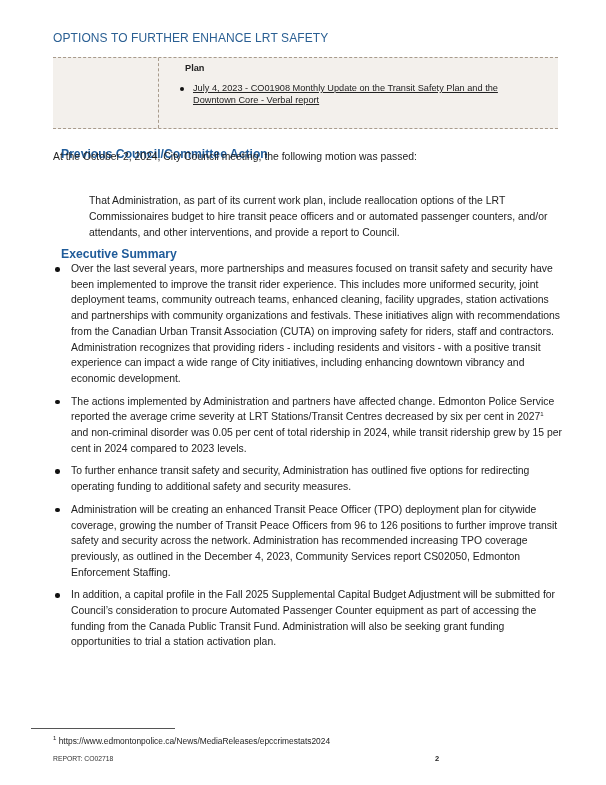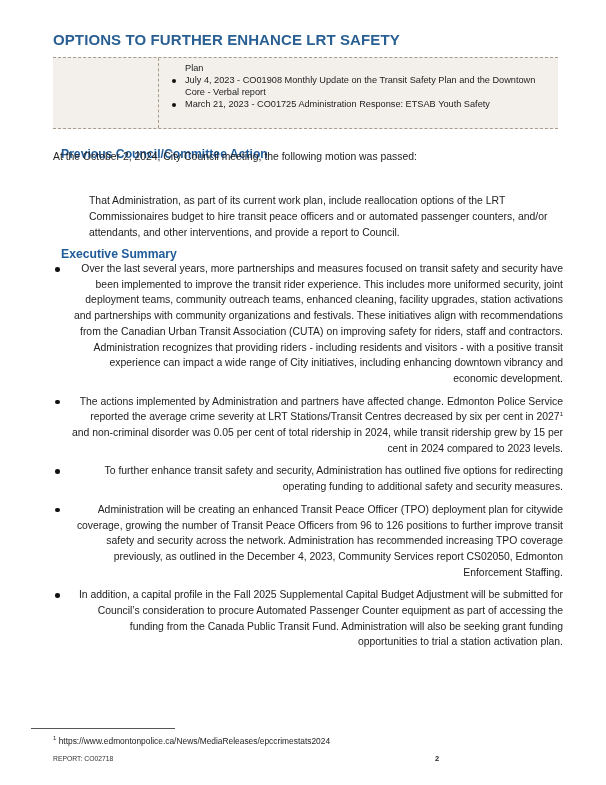--- a/index.html
+++ b/index.html
@@ -12,22 +12,22 @@
       height: 785px;
       position: relative;
       overflow: hidden;
       font-family: "Liberation Sans", "DejaVu Sans", sans-serif;
       color: #222222;
     }
     .page-header {
       position: absolute;
       left: 53px;
       top: 31px;
-      font-size: 15px;
-      font-weight: bold;
+      font-size: 12px;
+      font-weight: normal;
       color: #2a5f93;
       letter-spacing: 0.1px;
     }
     .related-table {
       position: absolute;
       left: 53px;
       top: 57px;
       width: 505px;
       height: 70px;
       background: #f3f0ec;
@@ -42,25 +42,27 @@
     }
     .related-table .cell-right {
       flex: 1;
       padding: 4px 8px 0 10px;
       font-size: 9.2px;
       line-height: 12px;
       color: #222;
     }
     .related-table .cont {
       padding-left: 16px;
+      font-weight: bold;
     }
     .related-table ul {
-      margin: 0;
+      margin: 8px;
       padding: 0;
       list-style: none;
+      text-decoration: underline;
     }
     .related-table li {
       position: relative;
       padding-left: 16px;
     }
     .related-table li::before {
       content: "";
       position: absolute;
       left: 3px;
       top: 4.5px;
@@ -98,21 +100,20 @@
     .summary {
       position: absolute;
       left: 53px;
       top: 261px;
       width: 510px;
       margin: 0;
       padding: 0;
       list-style: none;
       font-size: 10.4px;
       line-height: 15.7px;
-      text-align: right;
     }
     .summary li {
       position: relative;
       padding-left: 18px;
       margin-bottom: 7px;
     }
     .summary li::before {
       content: "";
       position: absolute;
       left: 2px;
@@ -162,21 +163,20 @@
 <body>
 
 <div class="page-header">OPTIONS TO FURTHER ENHANCE LRT SAFETY</div>
 
 <div class="related-table">
   <div class="cell-left"></div>
   <div class="cell-right">
     <div class="cont">Plan</div>
     <ul>
       <li>July 4, 2023 - CO01908 Monthly Update on the Transit Safety Plan and the Downtown Core - Verbal report</li>
-      <li>March 21, 2023 - CO01725 Administration Response: ETSAB Youth Safety</li>
     </ul>
   </div>
 </div>
 
 <h2 class="h-prev">Previous Council/Committee Action</h2>
 <div class="intro">At the October 2, 2024, City Council meeting, the following motion was passed:</div>
 <div class="motion">That Administration, as part of its current work plan, include reallocation options of the LRT Commissionaires budget to hire transit peace officers and or automated passenger counters, and/or attendants, and other interventions, and provide a report to Council.</div>
 
 <h2 class="h-exec">Executive Summary</h2>
 <ul class="summary">

